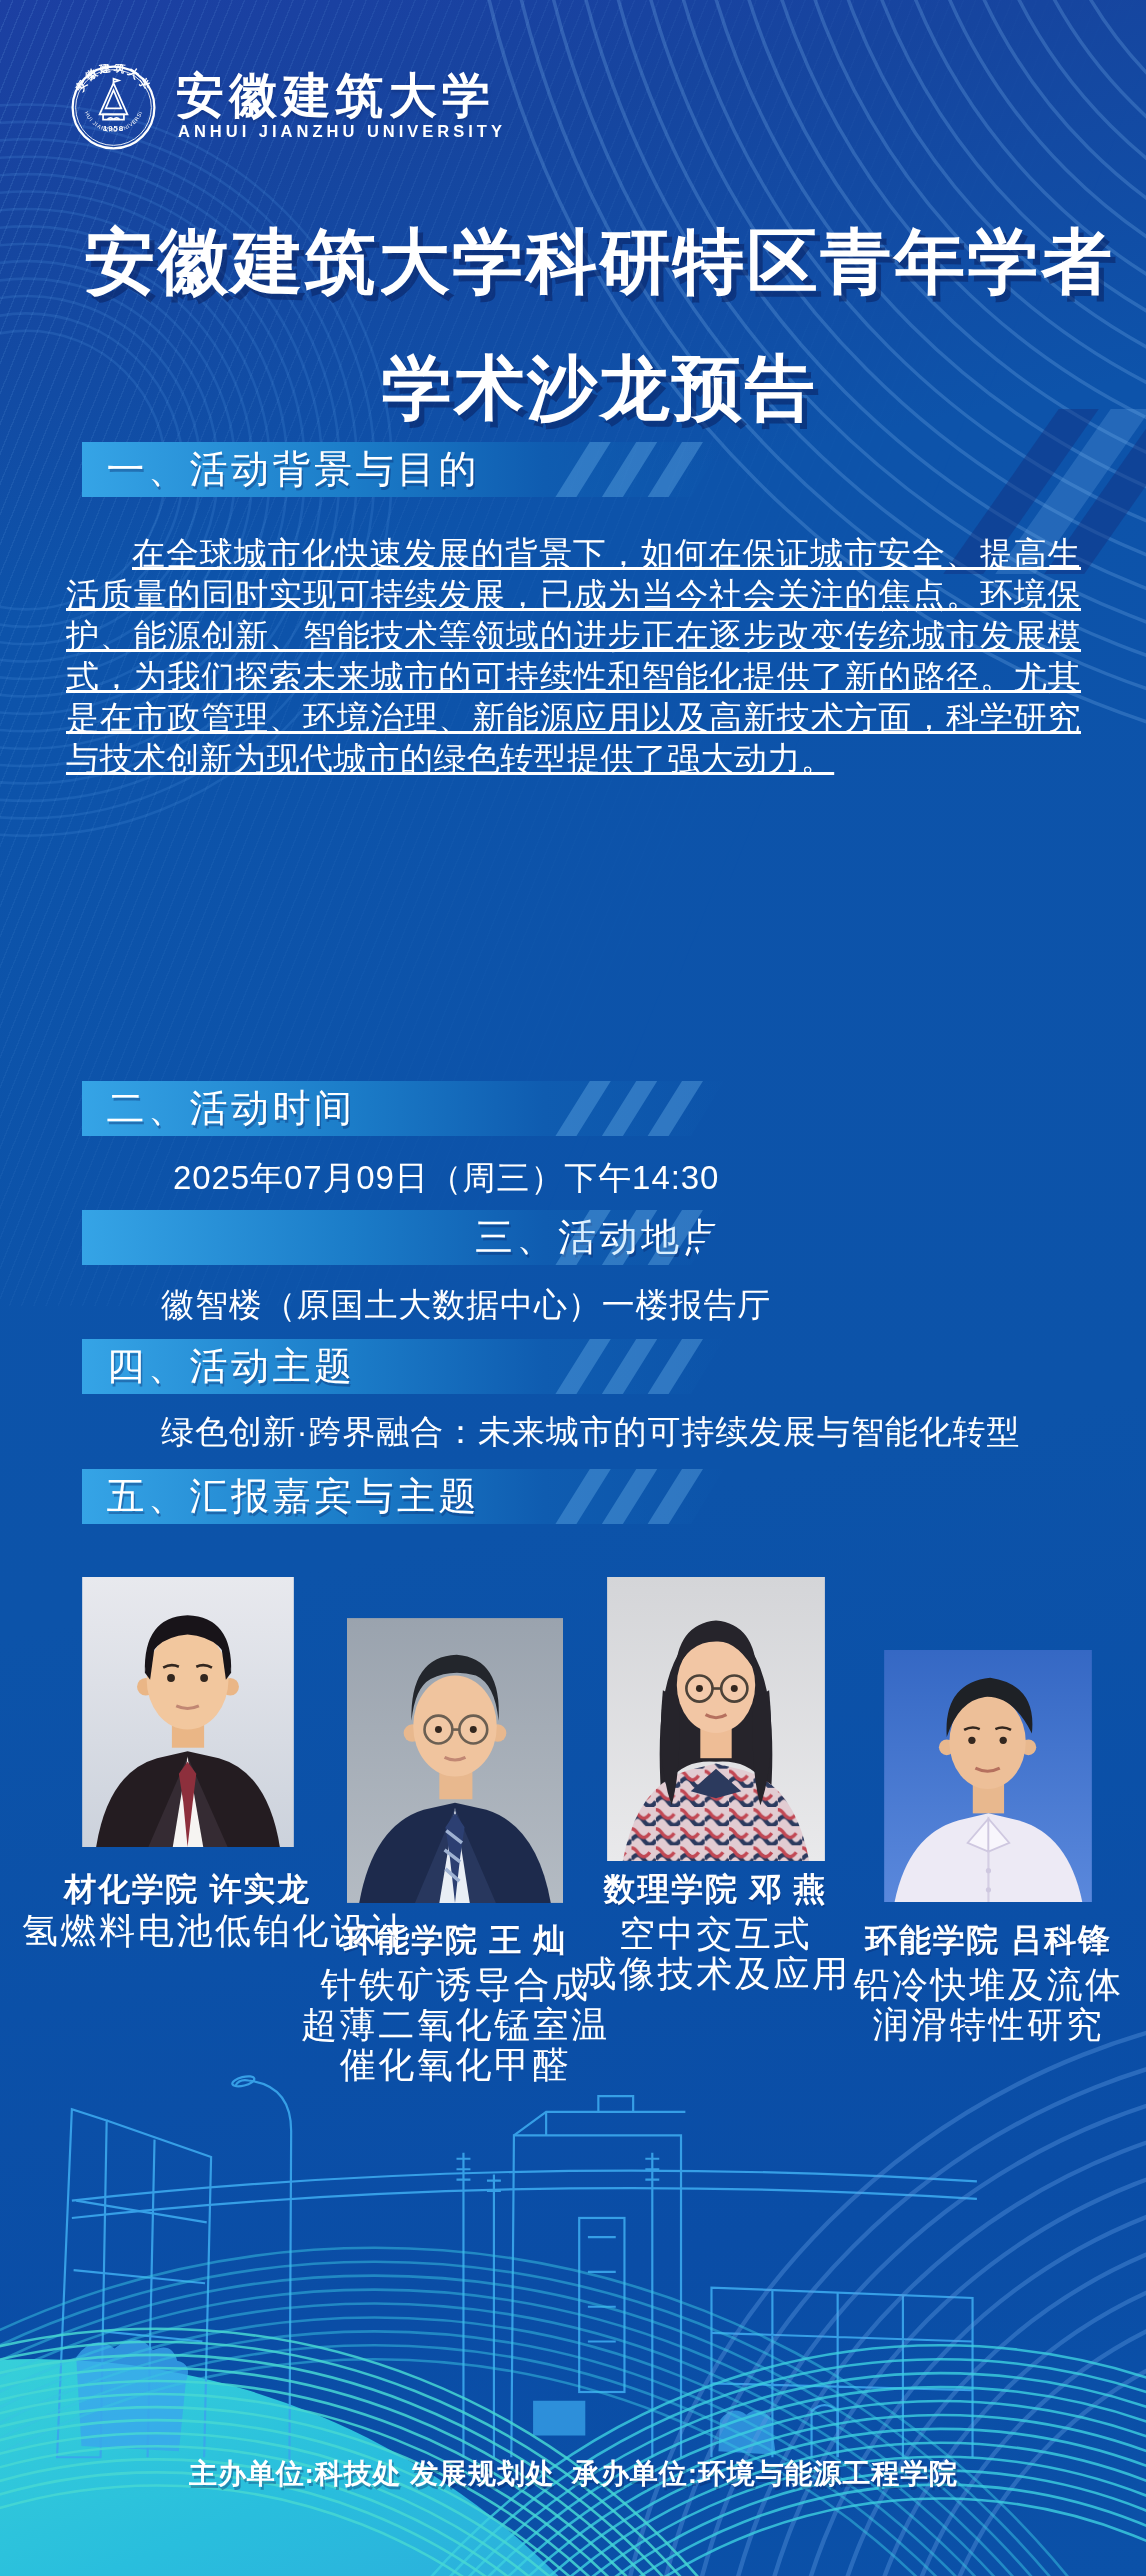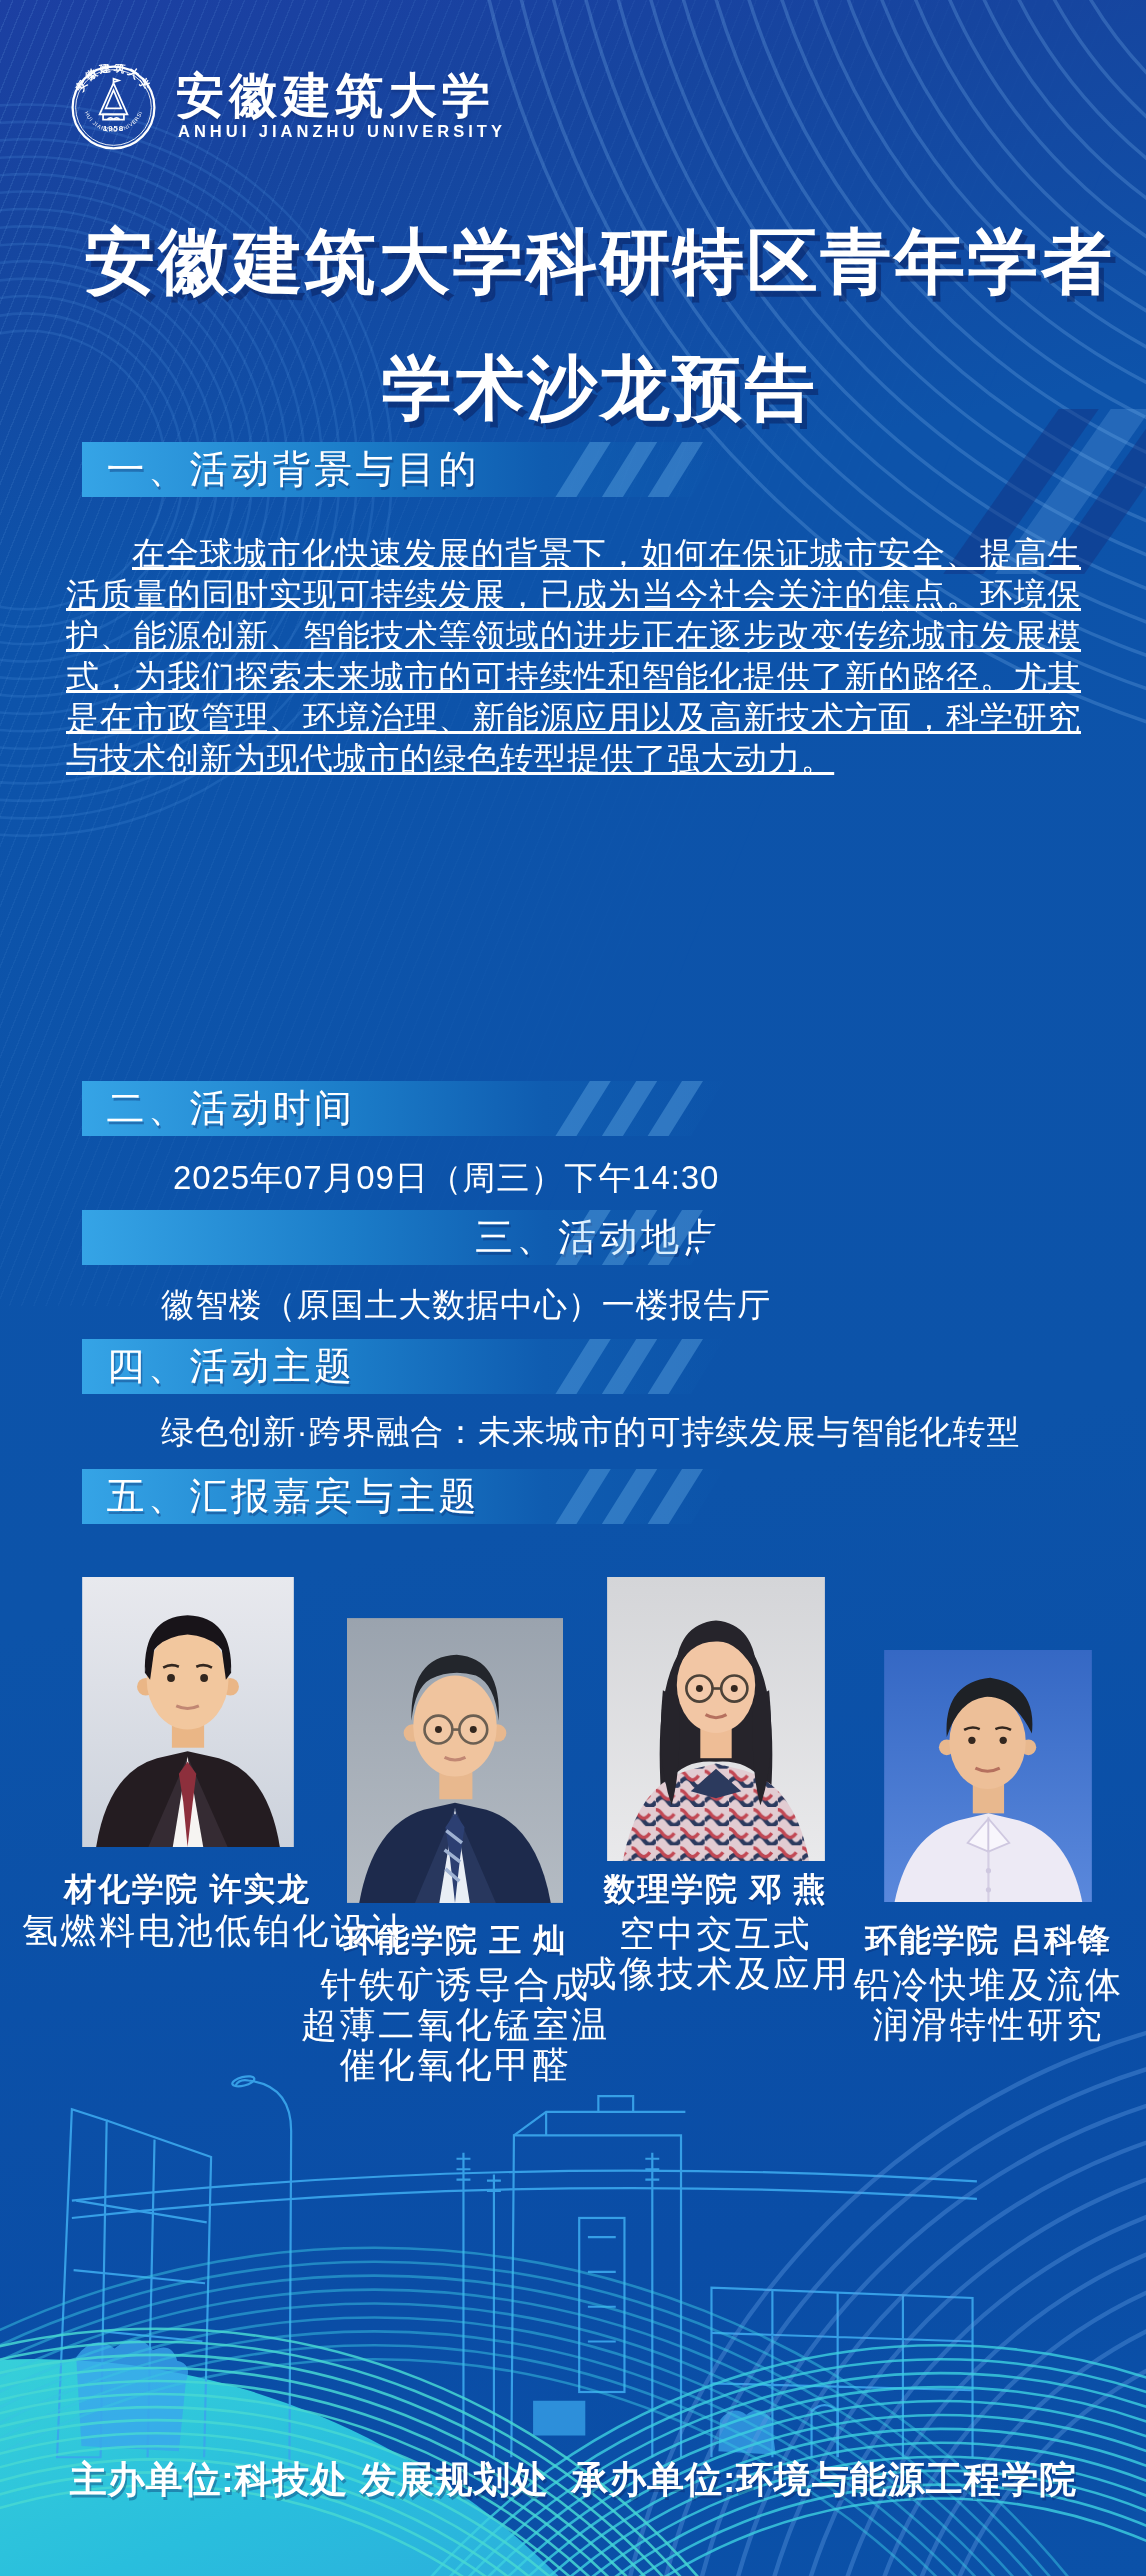--- a/index.html
+++ b/index.html
@@ -43,21 +43,21 @@
   .paras{position:absolute;left:66px;top:533px;width:1015px;font-size:33px;line-height:41px;text-align:justify;letter-spacing:0.4px;text-decoration:underline;}
   .paras p{margin:0;text-indent:2em;}
   .paras p + p{margin-top:14px;}
   .content-line{position:absolute;left:161px;font-size:33px;letter-spacing:0.9px;white-space:pre;}
   
   .photo{position:absolute;overflow:hidden;}
   .photo svg{display:block;width:100%;height:100%;}
   .spk-name{position:absolute;width:331px;text-align:center;font-size:32px;font-weight:800;letter-spacing:1.7px;white-space:pre;text-shadow:0.9px 1.7px 0 rgba(10,32,96,.3);}
   .spk-topic{position:absolute;width:331px;text-align:center;font-size:36px;letter-spacing:2.6px;white-space:pre;}
   
-  .footer{position:absolute;left:0;top:2455px;width:1147px;text-align:center;font-size:37px;font-weight:800;letter-spacing:0.9px;white-space:pre;text-shadow:1.7px 2.6px 0 rgba(10,32,96,.35);}
+  .footer{position:absolute;left:0;top:2455px;width:1147px;text-align:center;font-size:28px;font-weight:800;letter-spacing:0.9px;white-space:pre;text-shadow:1.7px 2.6px 0 rgba(10,32,96,.35);}
   .building{position:absolute;left:24.4px;top:2070px;width:979px;height:396px;pointer-events:none;}
 </style>
 </head>
 <body>
 
 <div class="poster">
 
   <div class="stripes"></div>
   <div class="cyan-blob"></div>
 

